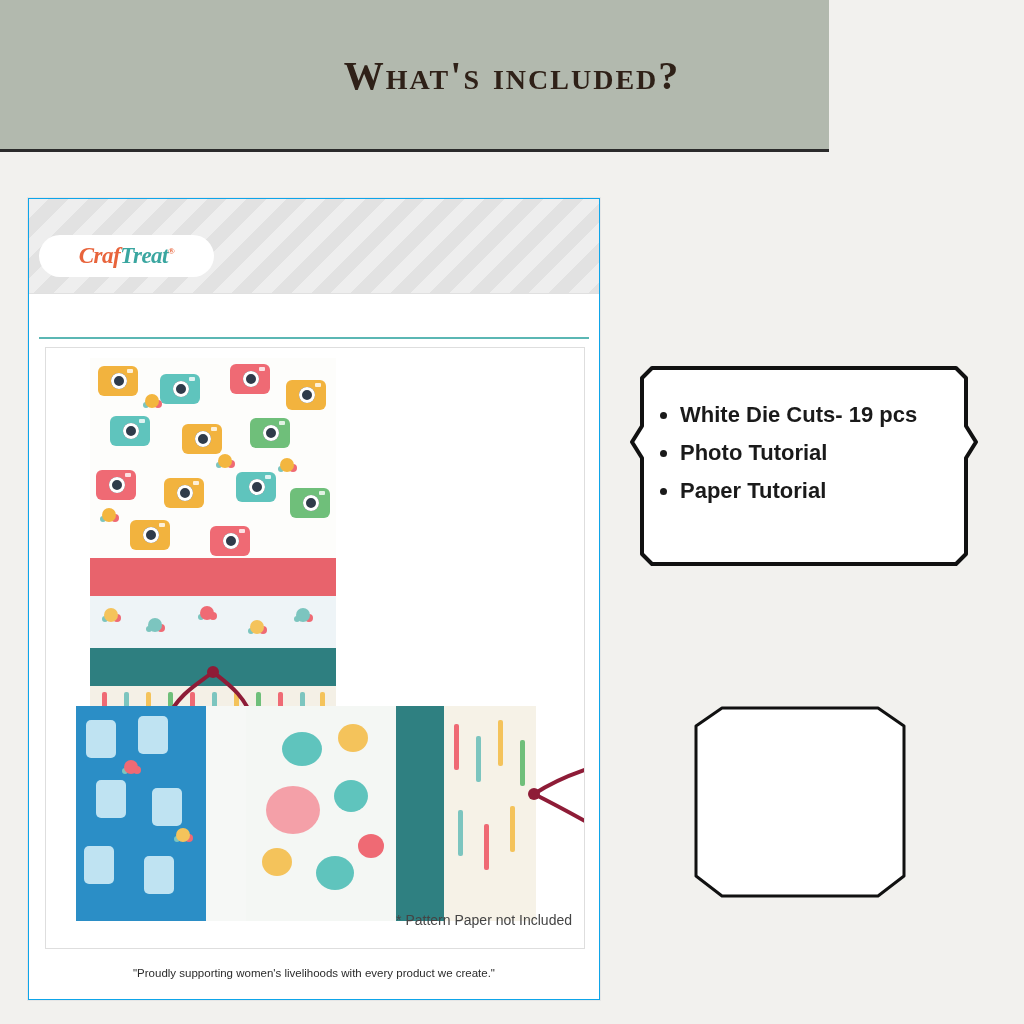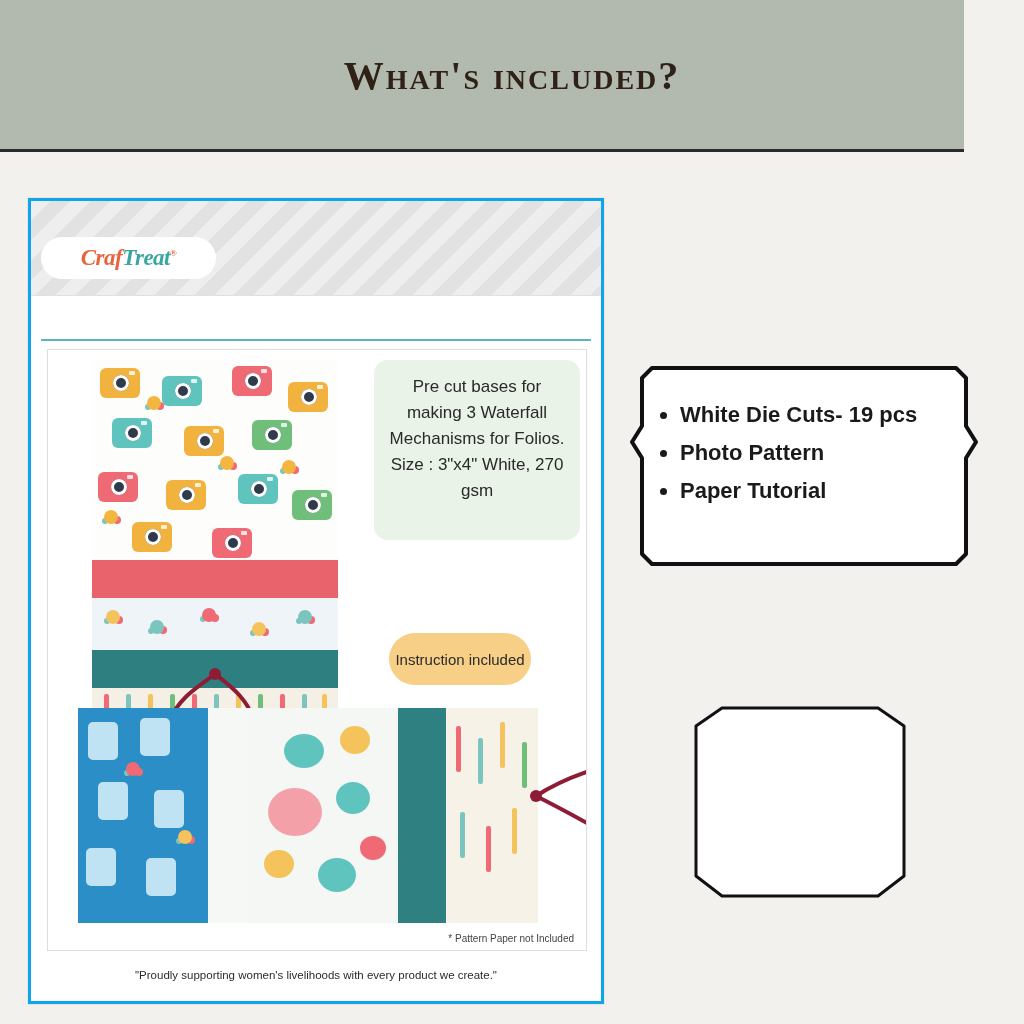--- a/index.html
+++ b/index.html
@@ -12,21 +12,21 @@
     background: #f2f1ee;
     font-family: "Liberation Sans", sans-serif;
     overflow: hidden;
     position: relative;
   }
 
   
   .header-banner {
     position: absolute;
     left: 0; top: 0;
-    width: 964px;
+    width: 829px;
     height: 152px;
     background: #b2b9ae;
     border-bottom: 3px solid #2b2b2b;
     box-sizing: border-box;
   }
   .header-title {
     position: absolute;
     left: 0;
     top: 52px;
     width: 1024px;
@@ -40,21 +40,21 @@
   }
 
   
   .product-card {
     position: absolute;
     left: 28px;
     top: 198px;
     width: 570px;
     height: 800px;
     background: #ffffff;
-    border: 3px solid #0ea5e9;
+    border: 1px solid #0ea5e9;
     box-shadow: 0 0 0 1px #e6e6e6;
     overflow: hidden;
   }
   .card-top-strip {
     position: absolute;
     left: 0; top: 0;
     width: 570px;
     height: 95px;
     background:
       repeating-linear-gradient(135deg, #eeeeee 0 14px, #e2e2e2 14px 28px),
@@ -273,22 +273,22 @@
     justify-content: center;
     text-align: center;
     font-size: 15px;
     line-height: 19px;
     color: #2a2a2a;
   }
 
   .footnote-star {
     position: absolute;
     right: 12px;
-    bottom: 6px;
-    font-size: 10px;
+    bottom: 20px;
+    font-size: 14px;
     color: #444;
   }
   .card-tagline {
     position: absolute;
     left: 0;
     bottom: 20px;
     width: 570px;
     text-align: center;
     font-size: 11.5px;
     color: #2b2b2b;
@@ -447,37 +447,35 @@
         <div class="pencil" style="left:40px; top:118px;height:46px; background:#ef6a74;"></div>
         <div class="pencil" style="left:66px; top:100px;height:46px; background:#f4c35b;"></div>
       </div>
       <svg width="100" height="80" style="position:absolute;left:452px;top:58px;">
         <path d="M6 30 C24 18, 44 10, 62 4" stroke="#8e1c37" stroke-width="4" fill="none"></path>
         <path d="M6 30 C26 40, 48 52, 66 62" stroke="#8e1c37" stroke-width="4" fill="none"></path>
         <circle cx="6" cy="30" r="6" fill="#8e1c37"></circle>
       </svg>
     </div>
 
-    <div class="note-pre">Pre cut bases for making 3 Waterfall Mechanisms for Folios. Size : 3"x4" White, 270 gsm</div>
 
     <div class="footnote-star">* Pattern Paper not Included</div>
   </div>
 
-  <div class="note-instr">Instruction included</div>
 
   <div class="card-tagline">"Proudly supporting women's livelihoods with every product we create."</div>
 </div>
 
 <div class="included-box">
   <svg width="352" height="204" viewBox="0 0 352 204">
     <path d="M14 14 L24 4 L328 4 L338 14 L338 62 L348 78 L338 94 L338 190 L328 200 L24 200 L14 190 L14 94 L4 78 L14 62 Z" fill="#ffffff" stroke="#111111" stroke-width="4" stroke-linejoin="round"></path>
   </svg>
   <ul class="included-list">
     <li>White Die Cuts- 19  pcs</li>
-    <li>Photo Pattern</li>
+    <li>Photo Tutorial</li>
     <li>Paper Tutorial</li>
   </ul>
 </div>
 
 <div class="disclaimer-box">
   <svg width="216" height="196" viewBox="0 0 216 196">
     <path d="M4 22 L30 4 L186 4 L212 22 L212 172 L186 192 L30 192 L4 172 Z" fill="#ffffff" stroke="#111111" stroke-width="3" stroke-linejoin="round"></path>
   </svg>
 </div>
 

